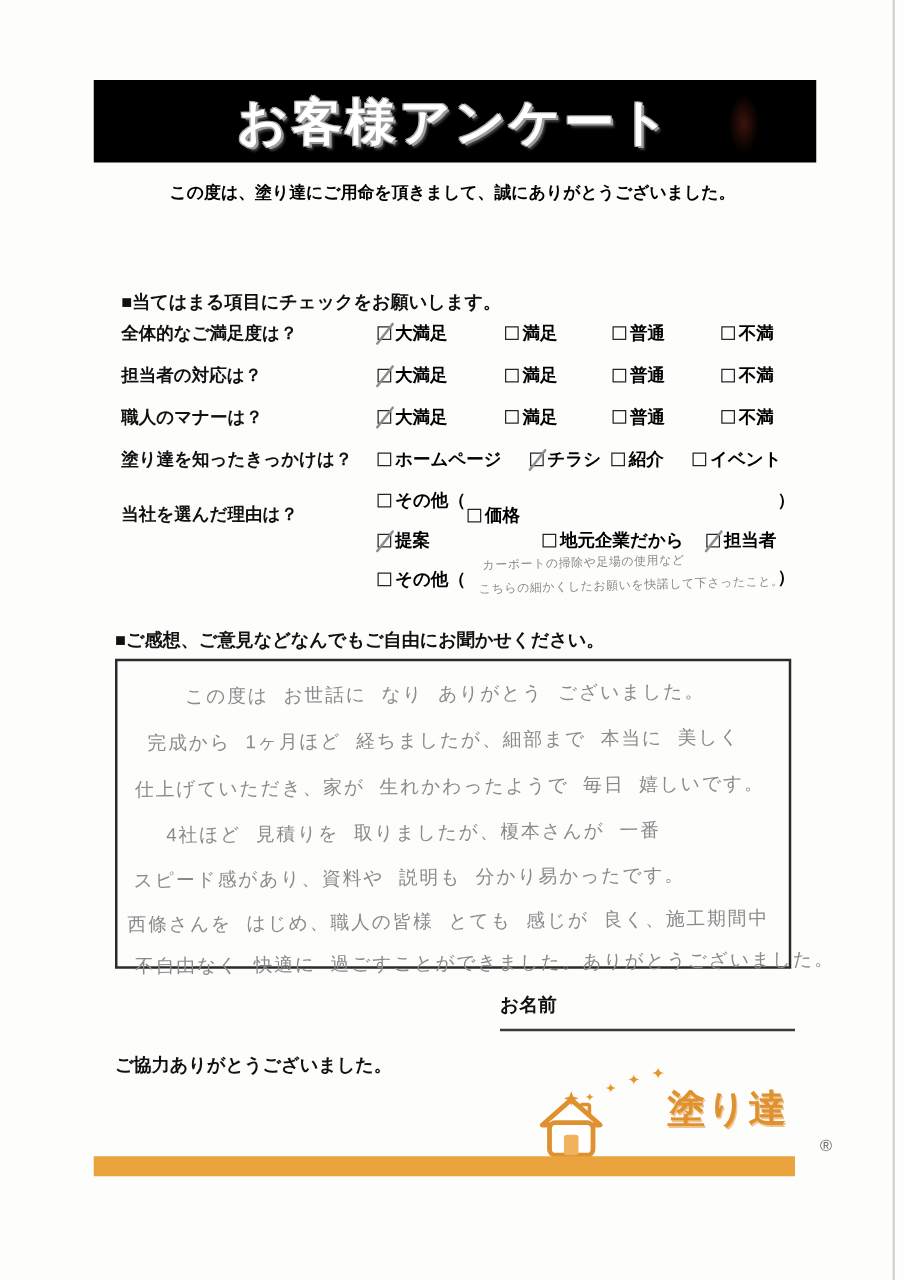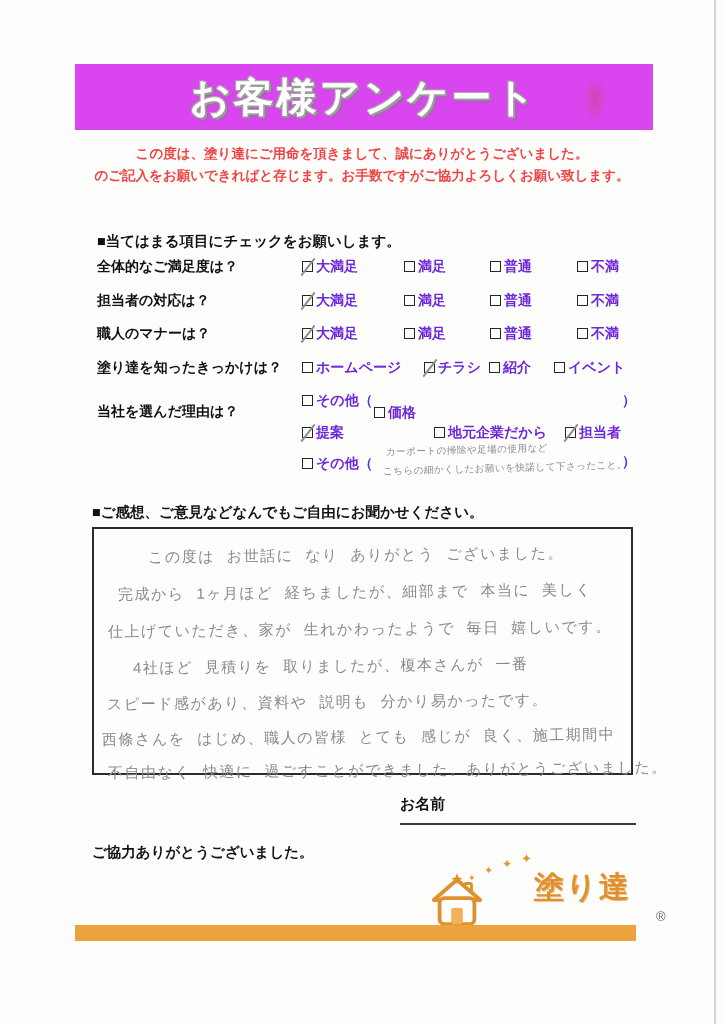--- a/index.html
+++ b/index.html
@@ -17,25 +17,25 @@
   }
   .banner-title {
     font-size:40px; font-weight:800; letter-spacing:3px; color:#ffffff;
     text-shadow: 2px 2px 0 #9b9b9b, -1px -1px 0 #aaaaaa, 1px -1px 0 #a5a5a5,
                  -1px 1px 0 #a5a5a5, 3px 3px 2px rgba(120,120,120,.55);
   }
   .smudge { position:absolute; left:508px; top:12px; width:24px; height:46px;
     background: radial-gradient(ellipse at center, rgba(195,65,35,.30), rgba(195,65,35,0) 72%); }
   .intro {
     position:absolute; left:82px; top:143px; width:560px;
-    text-align:center; font-size:13.5px; line-height:22px; font-weight:700; color:#ef4444;
+    text-align:center; font-size:13.5px; line-height:22px; font-weight:700; color:#000000;
   }
   .sec-header { position:absolute; font-size:14.5px; font-weight:800; color:#111; }
   .q-label { position:absolute; font-size:14px; font-weight:800; color:#111; white-space:nowrap; }
-  .opt { position:absolute; font-size:14px; font-weight:800; color:#6d28d9; white-space:nowrap; }
+  .opt { position:absolute; font-size:14px; font-weight:800; color:#000000; white-space:nowrap; }
   .cb {
     display:inline-block; width:11px; height:11px; border:1.7px solid #262626;
     margin-right:3px; vertical-align:-1px; position:relative; background:#fdfdfc;
   }
   .cb.checked::after {
     content:""; position:absolute; left:4px; top:-6px; width:2px; height:22px;
     background:#8d8d8d; transform:rotate(38deg); border-radius:2px;
   }
   .hand { color:#8a8a8a; white-space:nowrap; }
   .other-note { position:absolute; font-size:9.5px; letter-spacing:.5px; transform:rotate(-1.5deg); }
@@ -57,28 +57,27 @@
     color:#e0912f; letter-spacing:2px; text-shadow:1px 1px 0 rgba(222,140,40,.5);margin-left:44px;
   }
   .logo-reg { position:absolute; left:228px; top:58px; font-size:13px; color:#666; }
   .bottom-bar { position:absolute; left:75px; top:925px; width:561px; height:16px; }
 </style>
 </head>
 <body>
 
 <div class="page">
 
-  <div class="banner" style="background:#d946ef;">
+  <div class="banner" style="background:#000000;">
     <span class="banner-title">お客様アンケート</span>
     <span class="smudge"></span>
   </div>
 
   <div class="intro">
     <div>この度は、塗り達にご用命を頂きまして、誠にありがとうございました。</div>
-    <div>のご記入をお願いできればと存じます。お手数ですがご協力よろしくお願い致します。</div>
   </div>
 
   <div class="sec-header" style="left:97px; top:232px;">■当てはまる項目にチェックをお願いします。</div>
 
   <div class="q-label" style="left:97px; top:258px;">全体的なご満足度は？</div>
   <span class="opt" style="left:302px; top:258px;"><span class="cb checked"></span><span>大満足</span></span>
   <span class="opt" style="left:404px; top:258px;"><span class="cb"></span><span>満足</span></span>
   <span class="opt" style="left:490px; top:258px;"><span class="cb"></span><span>普通</span></span>
   <span class="opt" style="left:577px; top:258px;"><span class="cb"></span><span>不満</span></span>
 

